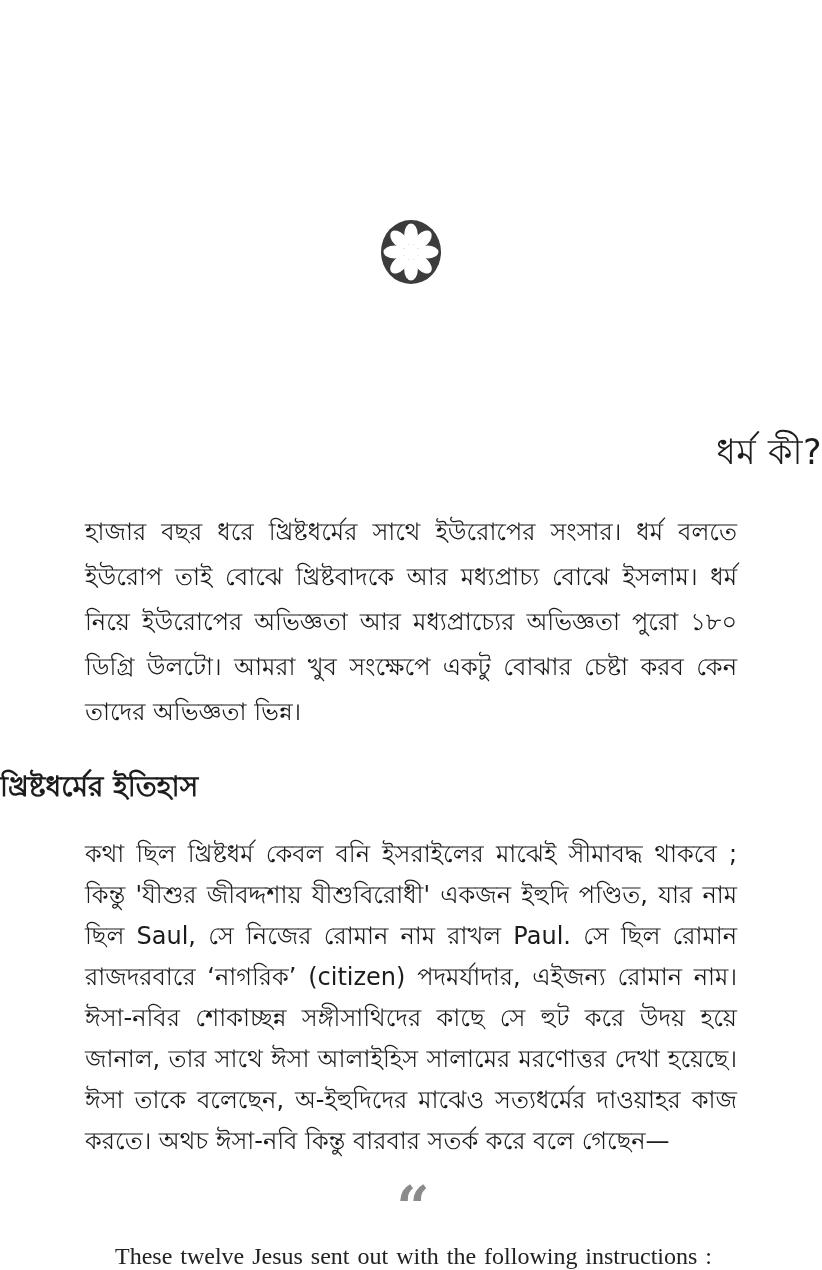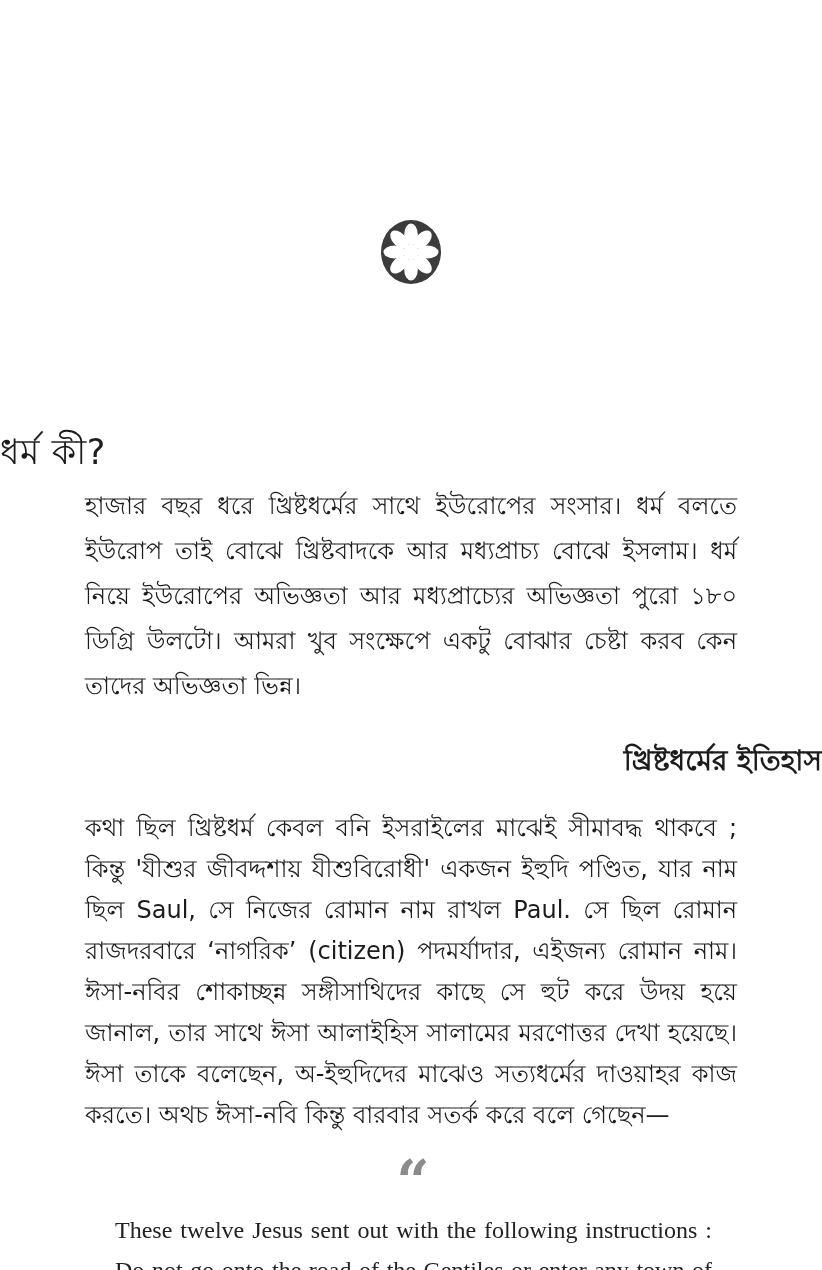--- a/index.html
+++ b/index.html
@@ -17,35 +17,35 @@
   .ornament {
     width: 62px;
     height: 66px;
     margin: 219px auto 0 auto;
     display: flex;
     align-items: center;
     justify-content: center;
   }
   .chapter-title {
     margin-top: 140px;
-    text-align: left;
+    text-align: right;
     font-size: 35px;
     font-weight: 400;
     letter-spacing: 0.5px;
   }
   .body-para {
     margin: 0 85px;
     font-size: 24px;
     line-height: 45px;
     text-align: justify;
   }
-  .para-1 { }
+  .para-1 { margin-top: 26px; }
   .section-heading {
     margin-top: 30px;
-    text-align: right;
+    text-align: left;
     font-size: 28px;
     font-weight: 700;
   }
   .para-2 {
     margin-top: 22px;
     line-height: 41px;
   }
   .para-2 b { font-weight: 400; }
   .quote-mark {
     margin-top: 26px;

